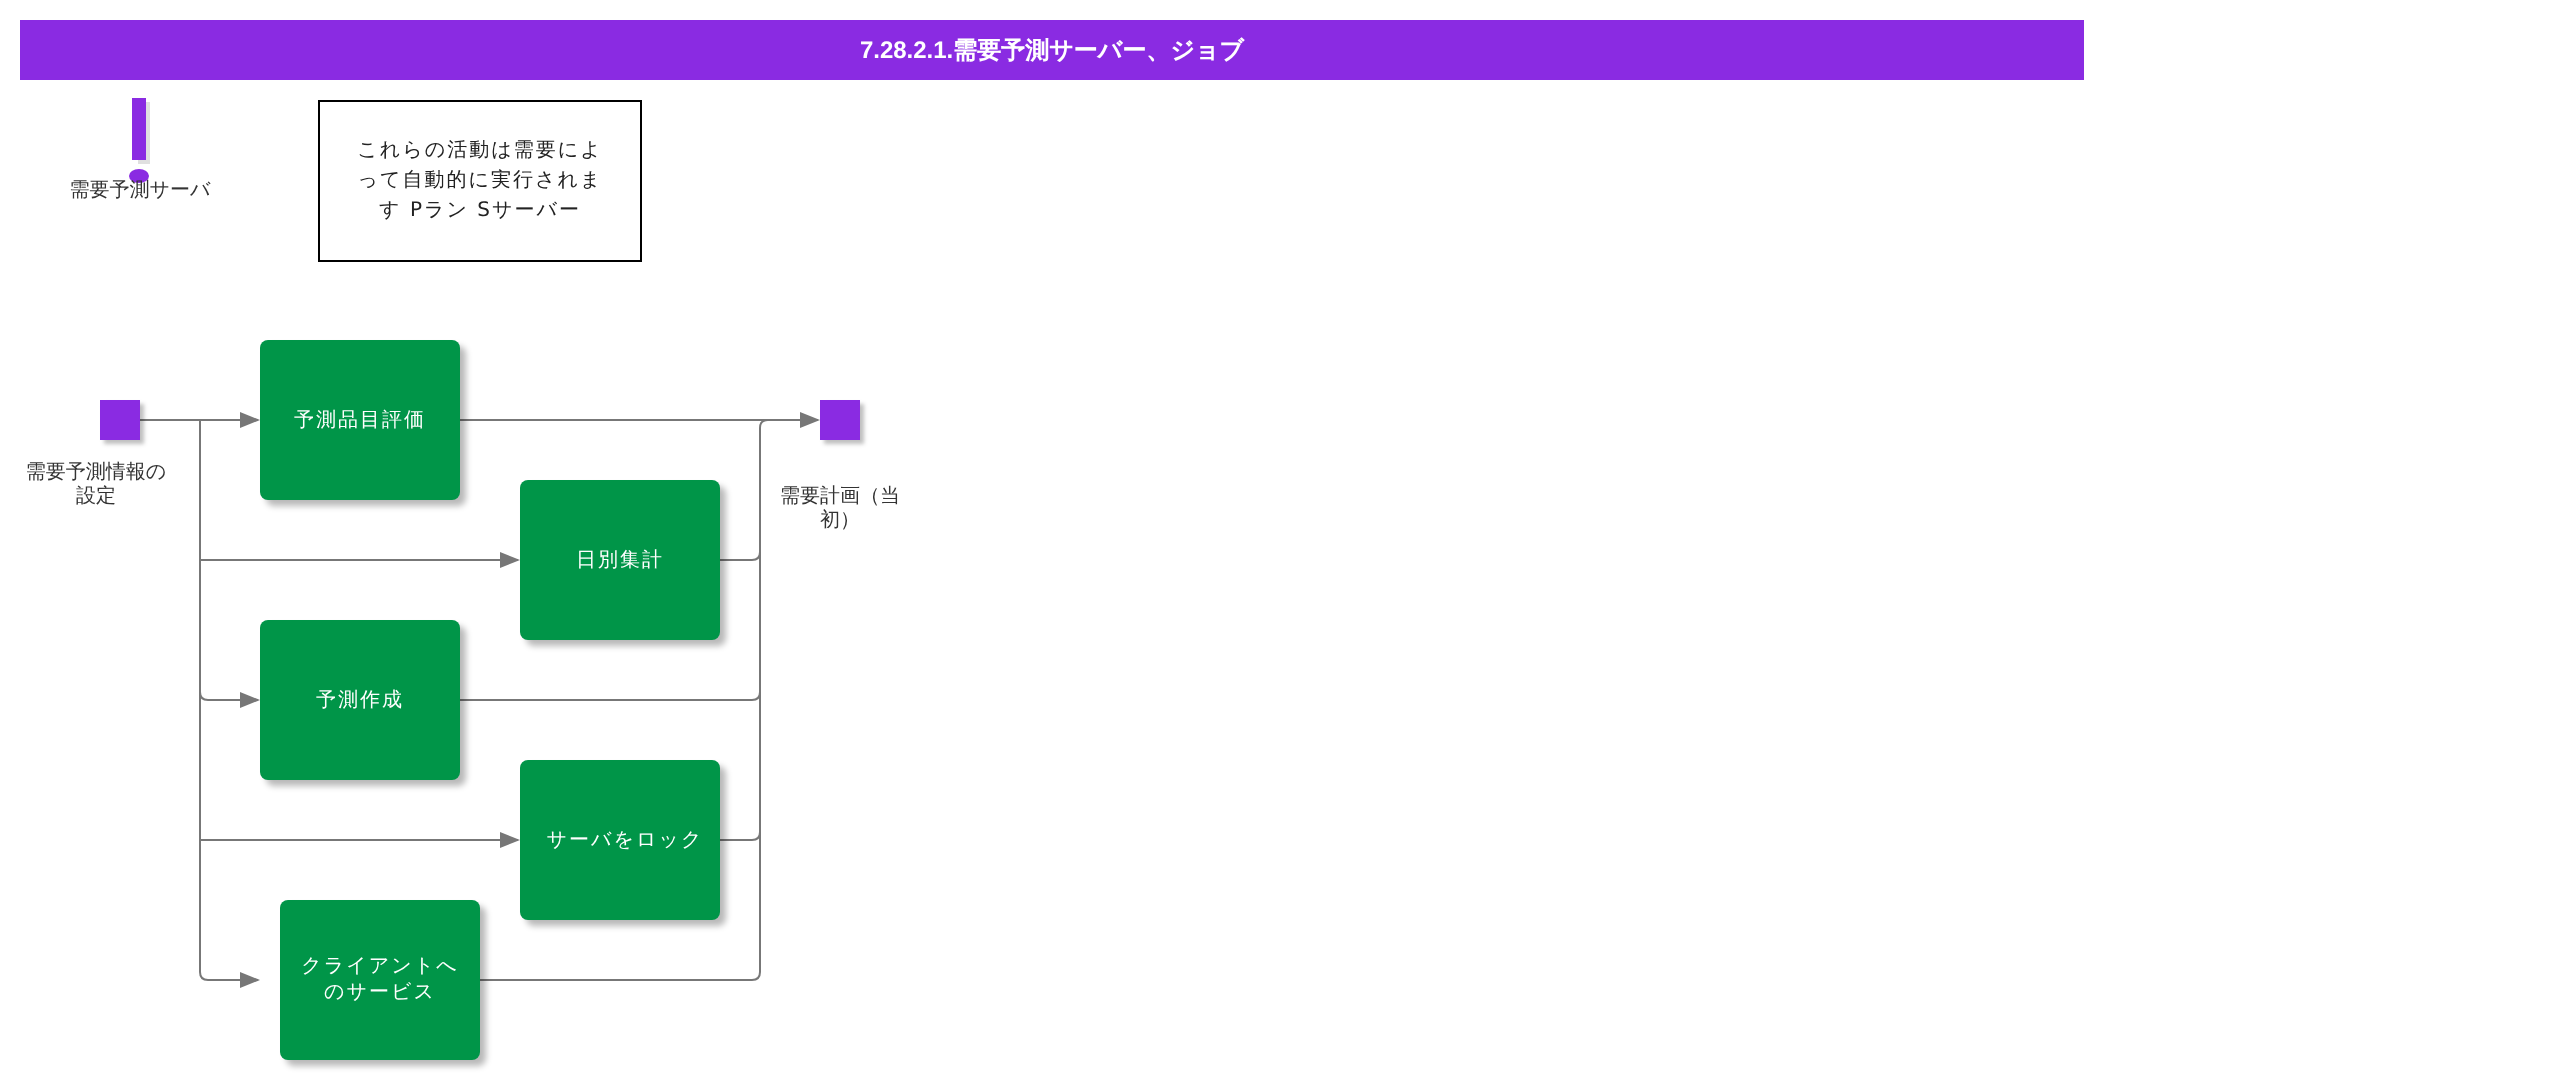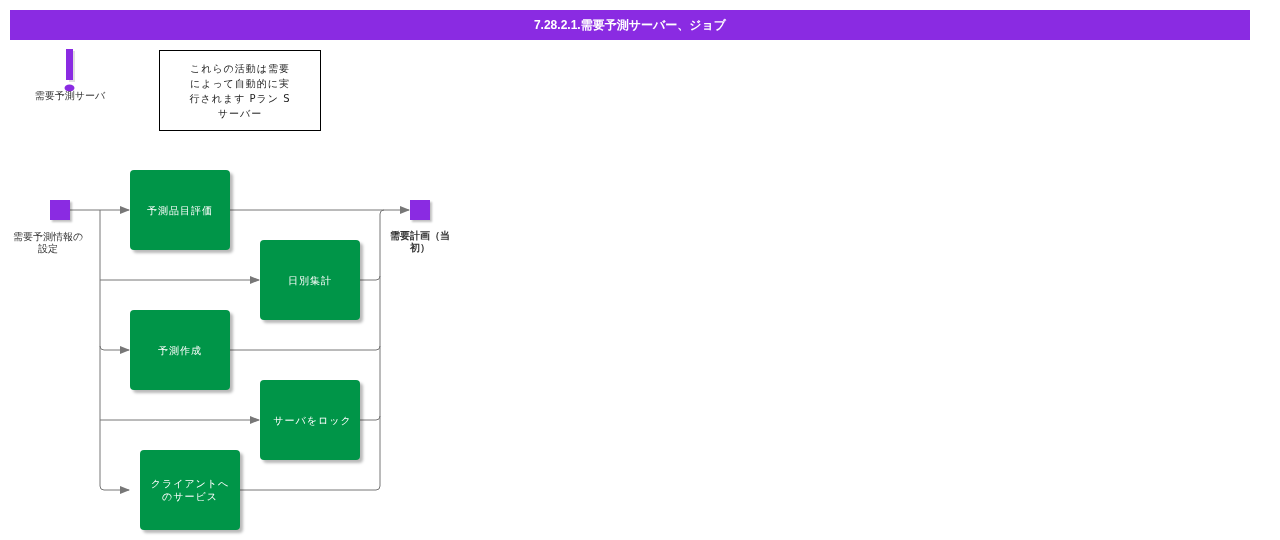--- a/index.html
+++ b/index.html
@@ -1,35 +1,35 @@
 <!DOCTYPE html>
 <html><head>
   <meta charset="utf-8">
   <style>
     html, body { margin: 0; padding: 0; background: #ffffff; }
     body { width: 1280px; height: 540px; position: relative; overflow: hidden;
            font-family: "DejaVu Sans", "Liberation Sans", sans-serif; }
-    .title-bar { position: absolute; left: 10px; top: 10px; width: 1240px; height: 30px;
+    .title-bar { position: absolute; left: 10px; top: 10px; width: 1032px; height: 30px;
                  background: #8a2be2; color: #ffffff; font-weight: bold; font-size: 12px;
                  display: flex; align-items: center; justify-content: center;
                  font-family: "Liberation Sans", "DejaVu Sans", sans-serif; }
     .wires { position: absolute; left: 0; top: 0; }
     .box { position: absolute; width: 100px; height: 80px; background: #009548;
            border-radius: 4px; box-shadow: 3px 3px 3px rgba(0,0,0,0.28);
            color: #ffffff; font-size: 10px; display: flex; align-items: center;
            justify-content: center; text-align: center; line-height: 13px;
            letter-spacing: 1px; padding: 0 8px; box-sizing: border-box; }
     .marker { position: absolute; width: 20px; height: 20px; background: #8a2be2;
               box-shadow: 2px 2px 2px rgba(0,0,0,0.25); }
     .caption { position: absolute; font-size: 10px; color: #333333; text-align: center;
                line-height: 12px; }
     .note { position: absolute; left: 159px; top: 50px; width: 162px; height: 81px;
             border: 1px solid #000000; box-sizing: border-box; font-size: 10px;
             color: #222222; display: flex; align-items: center; justify-content: center;
-            text-align: center; line-height: 15px; padding: 0 25px; letter-spacing: 1px; }
+            text-align: center; line-height: 15px; padding: 0 14px; letter-spacing: 1px; }
     .excl { position: absolute; left: 58px; top: 48px; width: 24px; height: 46px; }
   </style>
 </head>
 <body>
 
 <div class="title-bar">
   <span>7.28.2.1.需要予測サーバー、ジョブ</span>
 </div>
 
 <svg class="excl" viewBox="0 0 24 46">
@@ -64,21 +64,21 @@
     <path d="M360,280 L376,280 Q380,280 380,276"></path>
     <path d="M230,350 L376,350 Q380,350 380,346"></path>
     <path d="M360,420 L376,420 Q380,420 380,416"></path>
   </g>
 </svg>
 
 <div class="marker" style="left:50px; top:200px;"></div>
 <div class="caption" style="left:8px; top:231px; width:80px;">需要予測情報の設定</div>
 
 <div class="marker" style="left:410px; top:200px;"></div>
-<div class="caption" style="left:390px; top:230px; width:60px;font-weight:bold;">需要計画（当初）</div>
+<div class="caption" style="left:390px; top:243px; width:60px;">需要計画（当初）</div>
 
 <div class="box" style="left:130px; top:170px;">
   <span>予測品目評価</span>
 </div>
 <div class="box" style="left:260px; top:240px;">
   <span>日別集計</span>
 </div>
 <div class="box" style="left:130px; top:310px;">
   <span>予測作成</span>
 </div>

